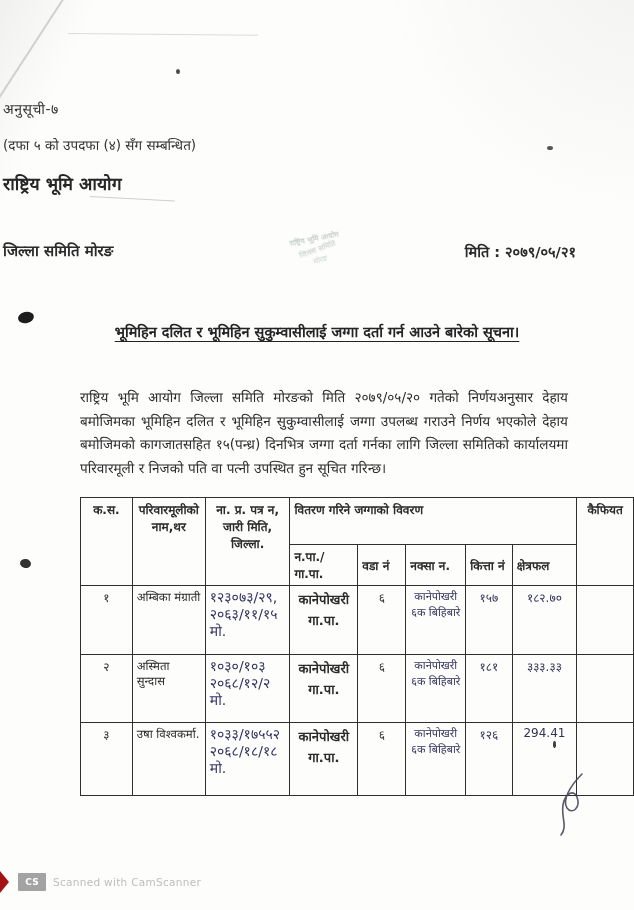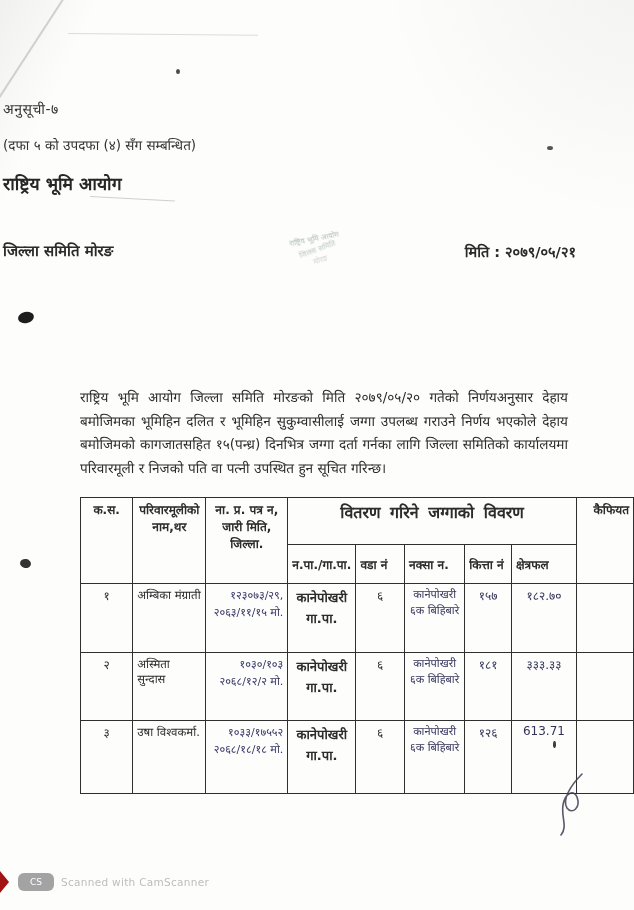--- a/index.html
+++ b/index.html
@@ -45,42 +45,42 @@
     font-size:14.5px;font-weight:700;color:#242424;
     text-decoration:underline;text-underline-offset:4px;text-decoration-thickness:1.2px;}
   .body-par{position:absolute;left:80px;top:386px;width:488px;
     font-size:13.6px;line-height:23.5px;text-align:justify;color:#2c2c2c;}
   
   table.main{position:absolute;left:80px;top:497px;border-collapse:collapse;table-layout:fixed;
     font-size:12px;color:#2c2c2c;}
   table.main th,table.main td{border:1.2px solid #2f2f2f;padding:3px 4px;overflow:hidden;}
   table.main th{font-weight:600;}
   th.span2{vertical-align:top;padding-top:6px;text-align:center;}
-  th.group{height:40px;text-align:center;padding-left:26px;vertical-align:top;padding-top:8px;font-size:16px;font-family:Liberation Mono, monospace;}
+  th.group{height:40px;text-align:left;padding-left:26px;vertical-align:top;padding-top:8px;font-size:12px;}
   th.sub{height:32px;text-align:left;vertical-align:middle;font-weight:600;}
-  th.remarks{white-space:nowrap;text-align:right;padding-left:6px;margin-top:12px;}
+  th.remarks{white-space:nowrap;text-align:center;padding-left:6px;margin-top:12px;}
   td{vertical-align:top;}
   td.c{text-align:center;}
   .r1 td{height:62px;}
   .r2 td{height:61px;}
   .r3 td{height:66px;}
   td.sn{padding-top:10px;}
   td.name{padding-top:8px;font-size:11.5px;}
-  td.ctz{padding-top:8px;text-align:right;font-size:11px;line-height:17px;color:#343464;}
+  td.ctz{padding-top:8px;text-align:left;font-size:14px;line-height:17px;color:#343464;}
   td.muni{font-weight:700;font-size:13px;text-align:center;padding-top:9px;line-height:21px;margin-left:28px;}
   td.ward{padding-top:10px;}
   td.map{font-size:11px;text-align:center;padding-top:8px;line-height:16px;color:#33335a;}
   td.plot,td.area{padding-top:10px;text-align:center;color:#333358;}
   
   .signature{position:absolute;left:536px;top:770px;}
   .red-corner{position:absolute;left:0;top:871px;width:0;height:0;
     border-top:11px solid transparent;border-bottom:11px solid transparent;border-left:9px solid #a31313;}
   .camscanner{position:absolute;left:18px;top:873px;display:flex;align-items:center;gap:7px;}
-  .cs-box{width:36px;height:18px;background:#a3a3a3;border-radius:6px;color:#fff;
-    font-size:9px;font-weight:400;display:flex;align-items:center;justify-content:center;}
+  .cs-box{width:28px;height:18px;background:#a3a3a3;border-radius:1px;color:#fff;
+    font-size:9px;font-weight:700;display:flex;align-items:center;justify-content:center;}
   .cs-text{font-size:10.5px;color:#bdbdbd;letter-spacing:.3px;}
 </style>
 </head>
 <body>
 
 <div class="sheet">
 
   <div class="fold-line fold1"></div>
   <div class="fold-line fold2"></div>
   <div class="fold-line fold3"></div>
@@ -95,20 +95,21 @@
   <div class="center org">राष्ट्रिय भूमि आयोग</div>
   <div class="center committee">जिल्ला समिति मोरङ</div>
   <div class="date-line">मिति : २०७९/०५/२१</div>
 
   <div class="stamp">
     <div class="s1">राष्ट्रिय भूमि आयोग</div>
     <div class="s2">जिल्ला समिति</div>
     <div class="s3">मोरङ</div>
   </div>
 
+  <div class="notice-title">भूमिहिन दलित र भूमिहिन सुकुम्वासीलाई जग्गा दर्ता गर्न आउने बारेको सूचना।</div>
   <div class="body-par">राष्ट्रिय भूमि आयोग जिल्ला समिति मोरङको मिति २०७९/०५/२० गतेको निर्णयअनुसार देहाय बमोजिमका भूमिहिन दलित र भूमिहिन सुकुम्वासीलाई जग्गा उपलब्ध गराउने निर्णय भएकोले देहाय बमोजिमको कागजातसहित १५(पन्ध्र) दिनभित्र जग्गा दर्ता गर्नका लागि जिल्ला समितिको कार्यालयमा परिवारमूली र निजको पति वा पत्नी उपस्थित हुन सूचित गरिन्छ।</div>
 
   <table class="main">
     <colgroup>
       <col style="width:56px">
         <col style="width:74px">
         <col style="width:86px">
       <col style="width:70px">
         <col style="width:54px">
         <col style="width:62px">
@@ -165,21 +166,21 @@
         <td class="c sn">३</td>
         <td class="name">उषा विश्वकर्मा.</td>
         <td class="ctz">
           <span style="display:block">१०३३/१७५५२</span>
           <span style="display:block">२०६८/१८/१८ मो.</span>
         </td>
         <td class="muni">कानेपोखरी गा.पा.</td>
         <td class="c ward">६</td>
         <td class="map">कानेपोखरी ६क बिहिबारे</td>
         <td class="plot">१२६</td>
-        <td class="area">613.71</td>
+        <td class="area">294.41</td>
         <td></td>
       </tr>
     </tbody>
   </table>
 
   <svg class="signature" width="60" height="68" viewBox="0 0 60 68">
     <path d="M46 4 C34 16 26 30 31 38 C36 45 45 38 41 27 C38 19 29 23 27 35 C25 48 32 56 25 65" fill="none" stroke="#3c3c50" stroke-width="1.6" stroke-linecap="round" opacity="0.85"></path>
   </svg>
 
   <div class="red-corner"></div>

